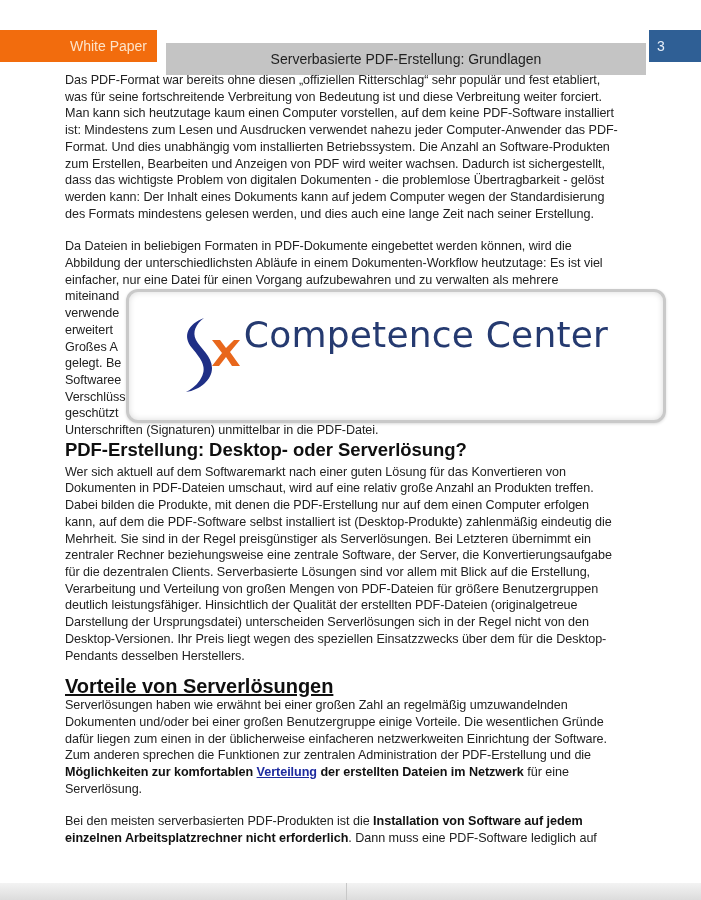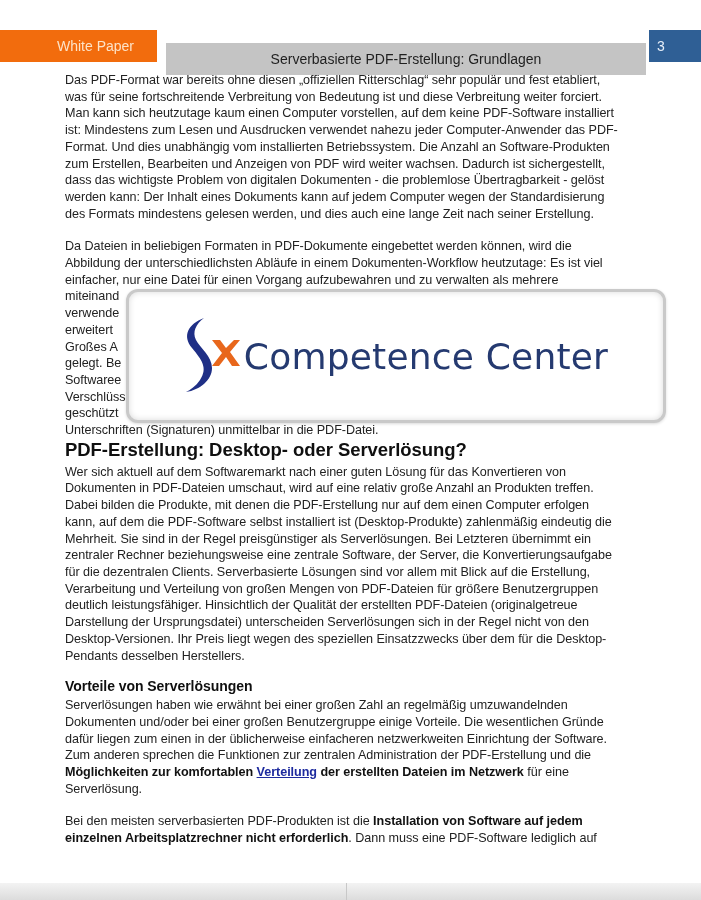--- a/index.html
+++ b/index.html
@@ -6,21 +6,21 @@
   body {
     width:701px; height:900px; overflow:hidden; position:relative;
     background:#ffffff;
     font-family:"Liberation Sans", "DejaVu Sans", sans-serif;
     color:#1a1a1a;
   }
   .header { position:absolute; top:30px; left:0; width:701px; height:32px; }
   .hdr-orange {
     position:absolute; left:0; top:0; width:157px; height:32px;
     background:#f26c0d; color:#fde3c8; font-size:14px;
-    display:flex; align-items:center; justify-content:flex-end; padding-right:23px; box-sizing:border-box;
+    display:flex; align-items:center; justify-content:flex-end; padding-right:10px; box-sizing:border-box;
   }
   .hdr-gray {
     position:absolute; left:166px; top:13px; width:480px; height:32px;
     background:#c4c4c4; color:#1f1f1f; font-size:14px;
     display:flex; align-items:center; justify-content:center;
   }
   .hdr-blue {
     position:absolute; left:649px; top:0; width:52px; height:32px;
     background:#2f5f95; color:#e6eef8; font-size:14px;
     display:flex; align-items:center; padding-left:8px; box-sizing:border-box;
@@ -29,32 +29,32 @@
     position:absolute; left:65px; top:72px; width:610px;
     font-size:12.6px; line-height:16.7px; color:#222;
     letter-spacing:-0.05px;
   }
   .para { margin:0 0 16px 0; }
   .line { white-space:nowrap; display:block; }
   h2.h-main {
     margin:0 0 3px 0; font-size:18.5px; font-weight:bold; color:#0f0f0f; line-height:22px;
   }
   h3.h-sub {
-    margin:12px 0 1px 0; font-size:14px; font-weight:bold; color:#0f0f0f; line-height:20px;
+    margin:12px 0 1px 0; font-size:20px; font-weight:bold; color:#0f0f0f; line-height:20px;text-decoration:underline;
   }
   b { color:#111; }
   a.link { color:#1d2a9e; text-decoration:underline; font-weight:bold; }
   .logo-box {
     position:absolute; left:126px; top:289px; width:540px; height:134px;
     background:#ffffff; border:3px solid #c9c9c9; border-radius:12px;
     box-shadow: inset 0 0 6px rgba(0,0,0,0.15), 0 1px 3px rgba(0,0,0,0.15);
     box-sizing:border-box;
     display:flex; align-items:center; justify-content:center;
   }
-  .logo-inner { display:flex; align-items:center; margin-left:-10px; }
+  .logo-inner { display:flex; align-items:flex-start; margin-left:-10px; }
   .logo-text {
     font-size:36px; color:#253a70; letter-spacing:0.2px;
     font-family:"DejaVu Sans", sans-serif;
   }
   .footer {
     position:absolute; left:0; top:883px; width:701px; height:17px;
     background:linear-gradient(to bottom, #f3f3f3, #dcdcdc);
   }
   .footer .divider { position:absolute; left:346px; top:0; width:1px; height:17px; background:#c8c8c8; }
 </style>

